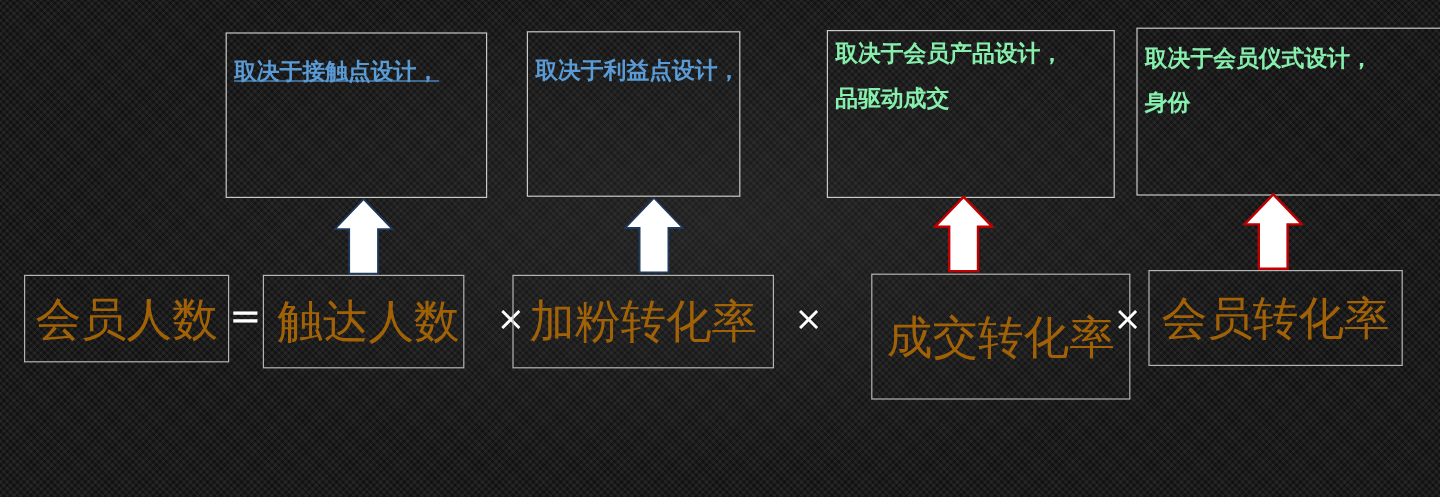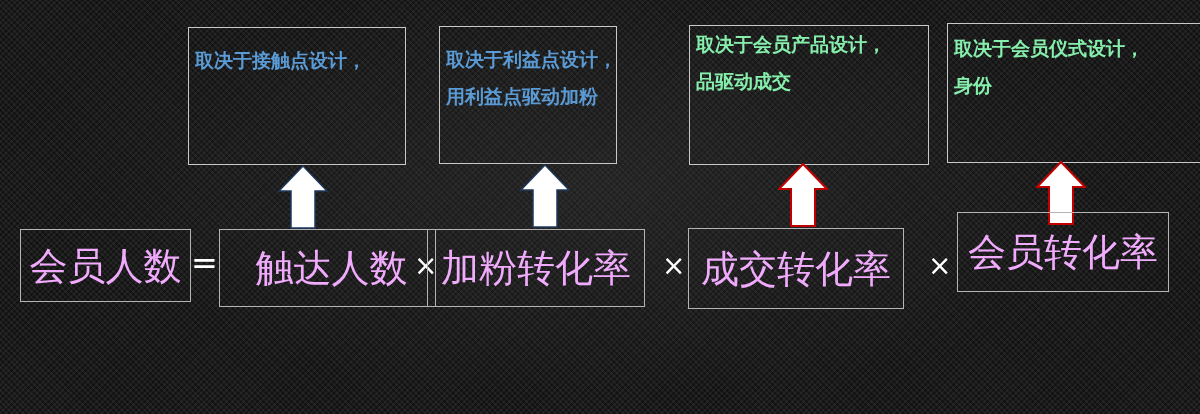--- a/index.html
+++ b/index.html
@@ -20,45 +20,44 @@
       font-weight: bold;
       font-size: 19px;
       line-height: 37px;
     }
     .note.blue { color: #5b9bd5; }
     .note.red { color: #86efac; font-family: Liberation Mono, monospace; }
     .note span { display: block; white-space: nowrap; }
     .term {
       position: absolute;
       border: 1px solid #b4b4b4;
-      color: #f0abfc;
+      color: #a16207;
       font-size: 38px;
       line-height: 1;
       display: flex;
       align-items: center;
       white-space: nowrap;
     }
     .op {
       position: absolute;
       color: #ffffff;
       font-size: 32px;
       line-height: 1;
     }
     .arrow { position: absolute; width: 50px; height: 64px; }
     .arrow svg { width: 100%; height: 100%; display: block; }
   </style>
 </head>
 <body>
 
-<div class="note blue" style="left:188px; top:27px; width:218px; height:138px;">
+<div class="note blue" style="left:188px; top:27px; width:218px; height:138px;text-decoration:underline;">
   <span>取决于接触点设计，</span>
 </div>
 <div class="note blue" style="left:439px; top:26px; width:178px; height:138px;">
   <span>取决于利益点设计，</span>
-  <span>用利益点驱动加粉</span>
 </div>
 <div class="note red" style="left:689px; top:25px; width:240px; height:140px; padding-top:2px;">
   <span>取决于会员产品设计，</span>
   <span>品驱动成交</span>
 </div>
 <div class="note red" style="left:947px; top:23px; width:288px; height:140px; padding-top:8px;">
   <span>取决于会员仪式设计，</span>
   <span>身份</span>
 </div>
 
@@ -81,30 +80,30 @@
   <svg viewBox="0 0 50 64">
       <polygon points="25,1 49,26 37,26 37,63 13,63 13,26 1,26" fill="#ffffff" stroke="#c00000" stroke-width="2"></polygon>
     </svg>
 </div>
 
 <div class="term" style="left:20px; top:229px; width:171px; height:73px; justify-content:center;">
   <span>会员人数</span>
 </div>
 <div class="op" style="left:191px; top:247px;">=</div>
 
-<div class="term" style="left:219px; top:229px; width:217px; height:78px; justify-content:center; padding-left:8px;">
+<div class="term" style="left:219px; top:229px; width:168px; height:78px; justify-content:center; padding-left:8px;">
   <span>触达人数</span>
 </div>
 <div class="op" style="left:414px; top:252px; font-size:28px;">×</div>
 
 <div class="term" style="left:427px; top:229px; width:218px; height:78px; justify-content:center;">
   <span>加粉转化率</span>
 </div>
 <div class="op" style="left:662px; top:252px; font-size:28px;">×</div>
 
-<div class="term" style="left:688px; top:228px; width:216px; height:81px; justify-content:center;">
+<div class="term" style="left:726px; top:228px; width:216px; height:105px; justify-content:center;">
   <span>成交转化率</span>
 </div>
 <div class="op" style="left:928px; top:252px; font-size:28px;">×</div>
 
-<div class="term" style="left:957px; top:212px; width:212px; height:80px; justify-content:center;">
+<div class="term" style="left:957px; top:225px; width:212px; height:80px; justify-content:center;">
   <span>会员转化率</span>
 </div>
 
 </body></html>

